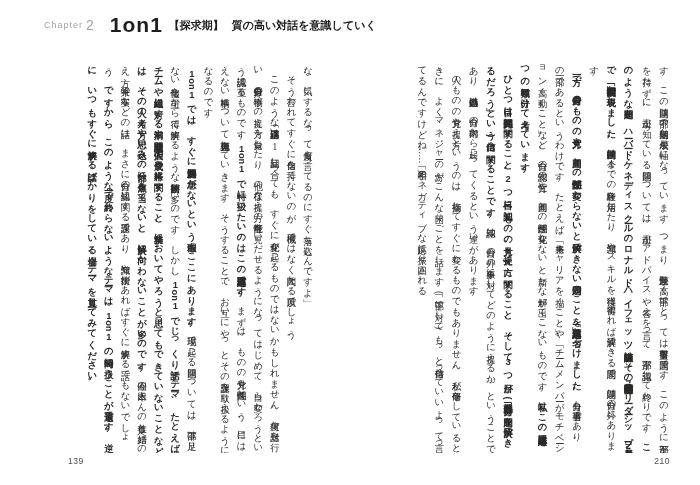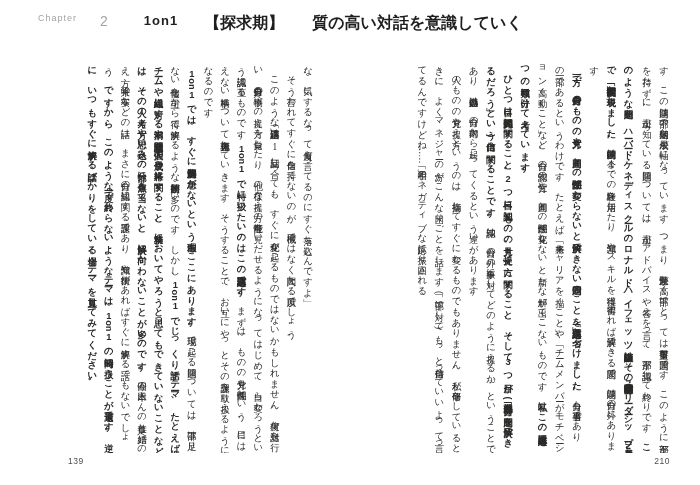--- a/index.html
+++ b/index.html
@@ -7,30 +7,29 @@
     width: 700px; height: 485px;
     background: #ffffff;
     font-family: "Liberation Serif", "DejaVu Serif", serif;
     position: relative;
     overflow: hidden;
   }
   .stage { position: absolute; inset: 0; background: #fff; }
 
   
   .runhead {
-    position: absolute; top: 13px; left: 38px;
-    display: flex; align-items: flex-start;
+    position: absolute; top: 13px; left: 44px;
+    display: flex; align-items: center;
     font-family: "Liberation Sans", "DejaVu Sans", sans-serif;
     white-space: nowrap;
-    gap: 20px;
   }
   .chapter-label { color: #a3a3a3; font-size: 9px; letter-spacing: 1px; }
   .chapter-num   { color: #a3a3a3; font-size: 14px; margin-left: 3px; }
-  .series-title  { color: #1e1e1e; font-size: 13px; font-weight: 700; margin-left: 16px; letter-spacing: 1px; }
-  .stage-label, .section-title { color: #1e1e1e; font-size: 16px; font-weight: 700; margin-left: 6px; }
+  .series-title  { color: #1e1e1e; font-size: 21px; font-weight: 700; margin-left: 16px; letter-spacing: 1px; }
+  .stage-label, .section-title { color: #1e1e1e; font-size: 11px; font-weight: 700; margin-left: 6px; }
   .section-title { margin-left: 8px; }
 
   
   .vpage {
     position: absolute; top: 60px; height: 393px;
     writing-mode: vertical-rl;
     text-orientation: mixed;
     color: #2b2a28;
     font-size: 9.3px;
     line-height: 17.2px;

